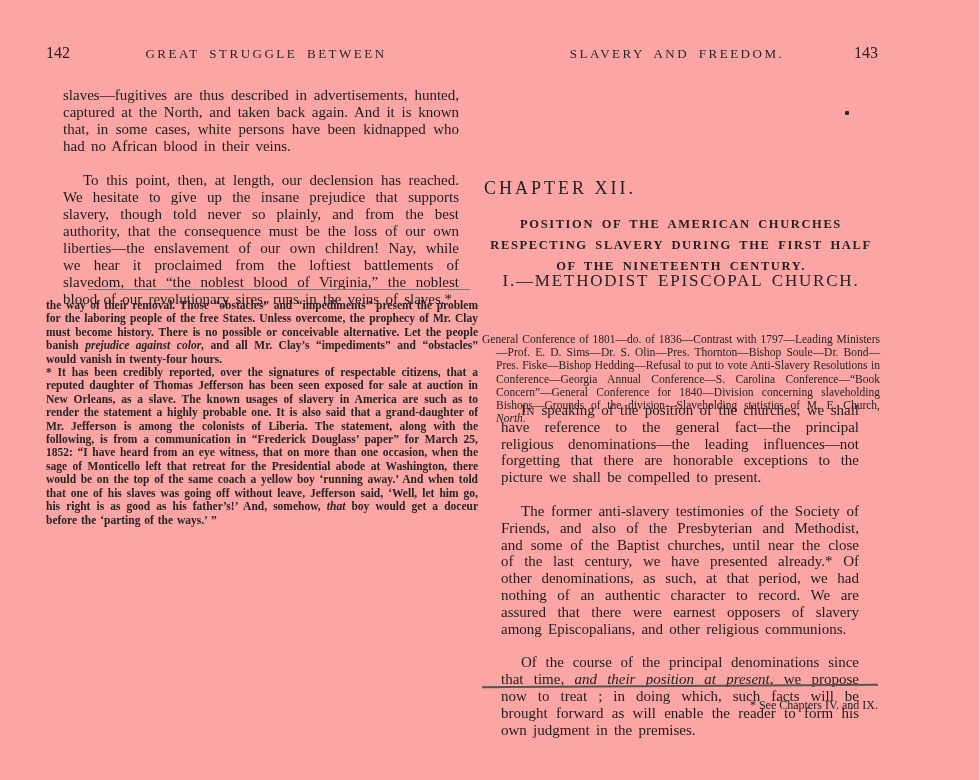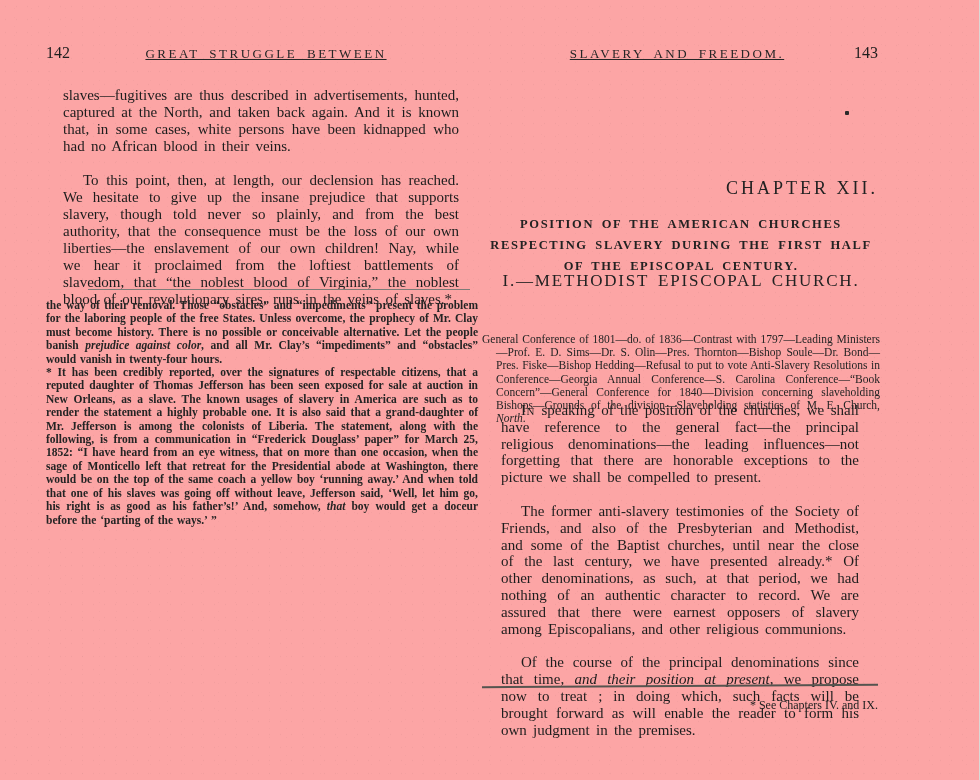--- a/index.html
+++ b/index.html
@@ -18,21 +18,21 @@
       radial-gradient(rgba(40,40,40,.10) .5px, transparent .9px),
       radial-gradient(rgba(60,60,60,.07) .5px, transparent .9px);
     background-size:11px 13px, 17px 9px;
     background-position:0 0, 6px 4px;
     opacity:.45;
   }
   .abs{position:absolute;}
   .pg-header{display:flex;align-items:baseline;}
   .running-title{
     font-size:13px;letter-spacing:2.5px;word-spacing:4px;
-    text-align:center;flex:1;color:#262626;text-decoration:underline;
+    text-align:center;flex:1;color:#262626;
   }
   .page-num{font-size:16px;color:#1e1e1e;}
 
   .body-text{
     font-size:15px;line-height:17px;
     text-align:justify;word-spacing:2.5px;
     color:#1d1d1d;
   }
   .body-text p{margin:17px;}
   .indent{text-indent:20px;}
@@ -42,21 +42,21 @@
     text-align:justify;word-spacing:1px;
     color:#242424;
     font-weight:bold;
   }
   .foot-text p{margin:0;}
 
   .rule{background:#7c7b77;height:1px;}
   .rule-dark{background:#55544f;height:1.5px;transform:rotate(-.35deg);}
 
   .chapter-heading{
-    font-size:18px;letter-spacing:3px;text-align:right;color:#222;
+    font-size:18px;letter-spacing:3px;text-align:left;color:#222;
   }
   .chapter-subtitle{
     font-size:12.5px;font-weight:bold;letter-spacing:1.6px;word-spacing:3px;
     line-height:21px;text-align:center;color:#222;
   }
   .section-heading{
     font-size:17px;letter-spacing:1.8px;word-spacing:3px;
     text-align:center;color:#222;
   }
   .synopsis{
@@ -96,21 +96,21 @@
   <div class="abs pg-header" style="left:484px;top:44px;width:394px;">
     <span style="width:16px;"></span>
     <span class="running-title">SLAVERY AND FREEDOM.</span>
     <span class="page-num">143</span>
   </div>
 
   <div class="abs speck" style="left:845px;top:111px;"></div>
 
   <div class="abs chapter-heading" style="left:484px;top:178px;width:394px;">CHAPTER XII.</div>
 
-  <div class="abs chapter-subtitle" style="left:480px;top:214px;width:402px;">POSITION OF THE AMERICAN CHURCHES RESPECTING SLAVERY DURING THE FIRST HALF OF THE EPISCOPAL CENTURY.</div>
+  <div class="abs chapter-subtitle" style="left:480px;top:214px;width:402px;">POSITION OF THE AMERICAN CHURCHES RESPECTING SLAVERY DURING THE FIRST HALF OF THE NINETEENTH CENTURY.</div>
 
   <div class="abs section-heading" style="left:484px;top:271px;width:394px;">I.—METHODIST EPISCOPAL CHURCH.</div>
 
   <div class="abs synopsis" style="left:482px;top:294px;width:384px;"><span>General Conference of 1801—do. of 1836—Contrast with 1797—Leading Ministers—Prof. E. D. Sims—Dr. S. Olin—Pres. Thornton—Bishop Soule—Dr. Bond—Pres. Fiske—Bishop Hedding—Refusal to put to vote Anti-Slavery Resolutions in Conference—Georgia Annual Conference—S. Carolina Conference—“Book Concern”—General Conference for 1840—Division concerning slaveholding Bishops—Grounds of the division—Slaveholding statistics of M. E. Church, </span><span class="it">North</span><span>.</span></div>
 
   <div class="abs body-text" style="left:484px;top:385px;width:392px;line-height:16.8px;">
     <p class="indent"><span class="sc">In</span><span> speaking of the position of the churches, we shall have reference to the general fact—the principal religious denominations—the leading influences—not forgetting that there are honorable exceptions to the picture we shall be compelled to present.</span></p>
     <p class="indent"><span>The former anti-slavery testimonies of the Society of Friends, and also of the Presbyterian and Methodist, and some of the Baptist churches, until near the close of the last century, we have presented already.*  Of other denominations, as such, at that period, we had nothing of an authentic character to record.  We are assured that there were earnest opposers of slavery among Episcopalians, and other religious communions.</span></p>
     <p class="indent"><span>Of the course of the principal denominations since that time, </span><span class="it">and their position at present</span><span>, we propose now to treat ; in doing which, such facts will be brought forward as will enable the reader to form his own judgment in the premises.</span></p>
   </div>

